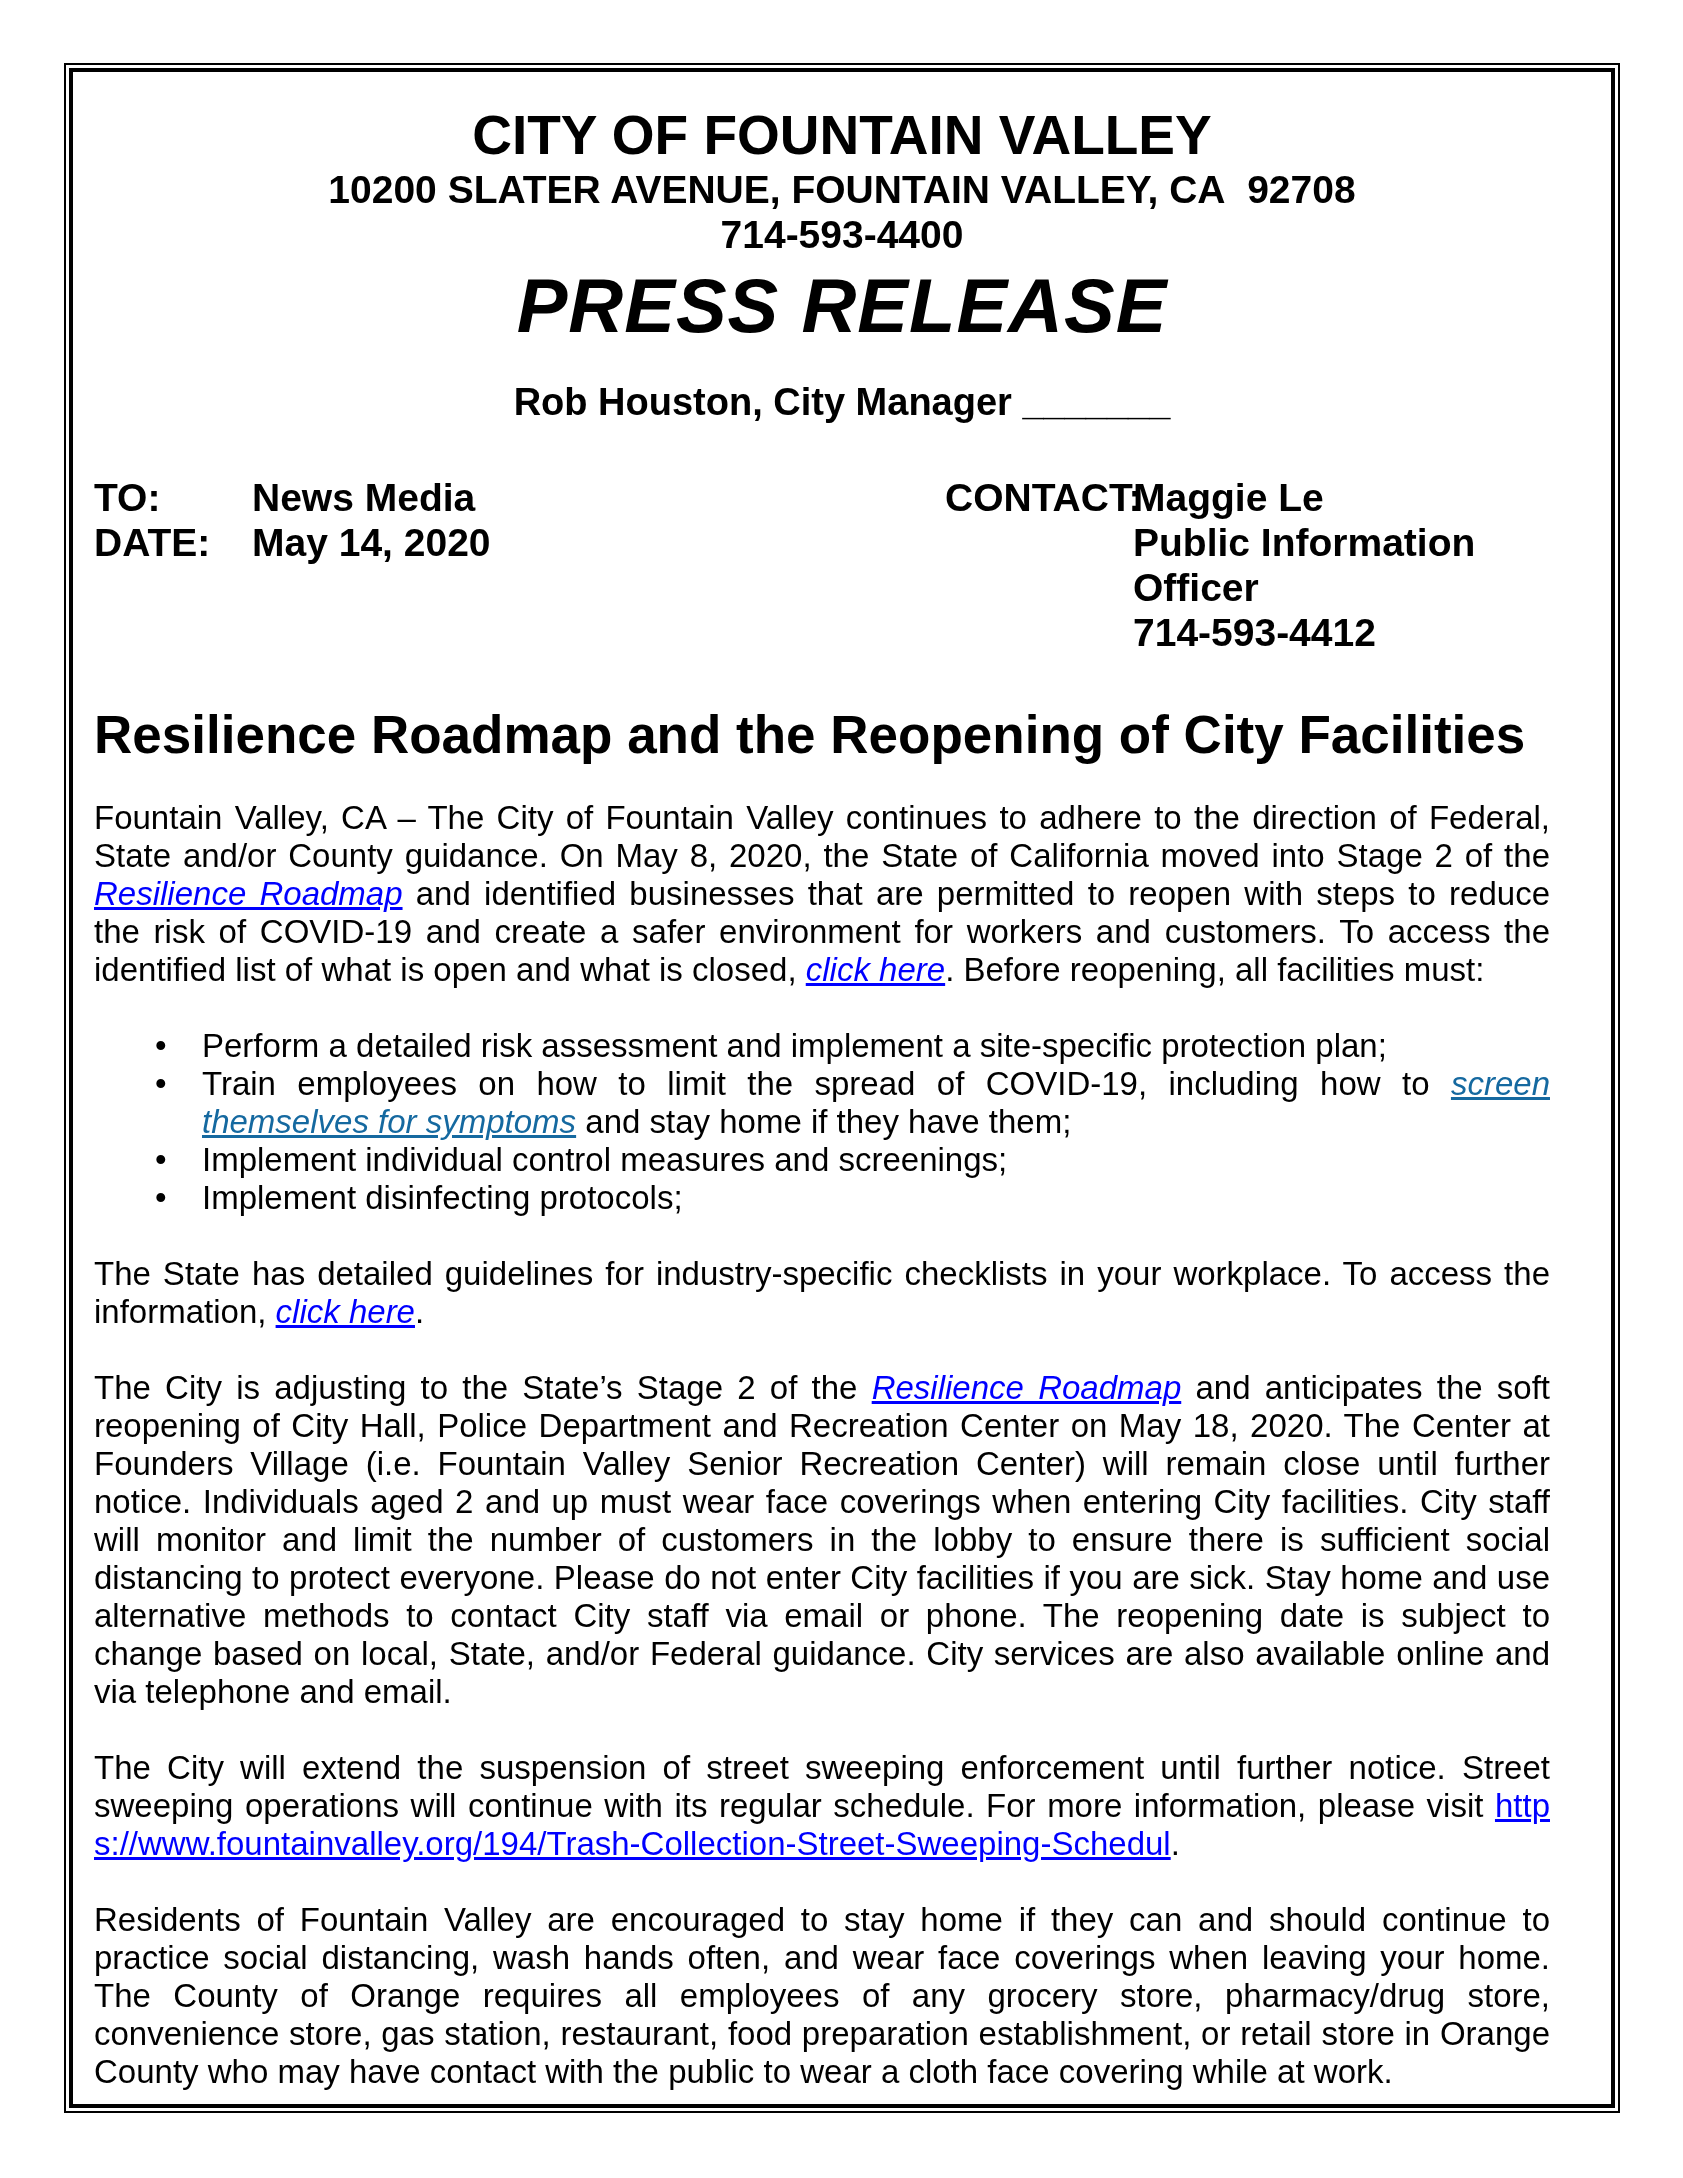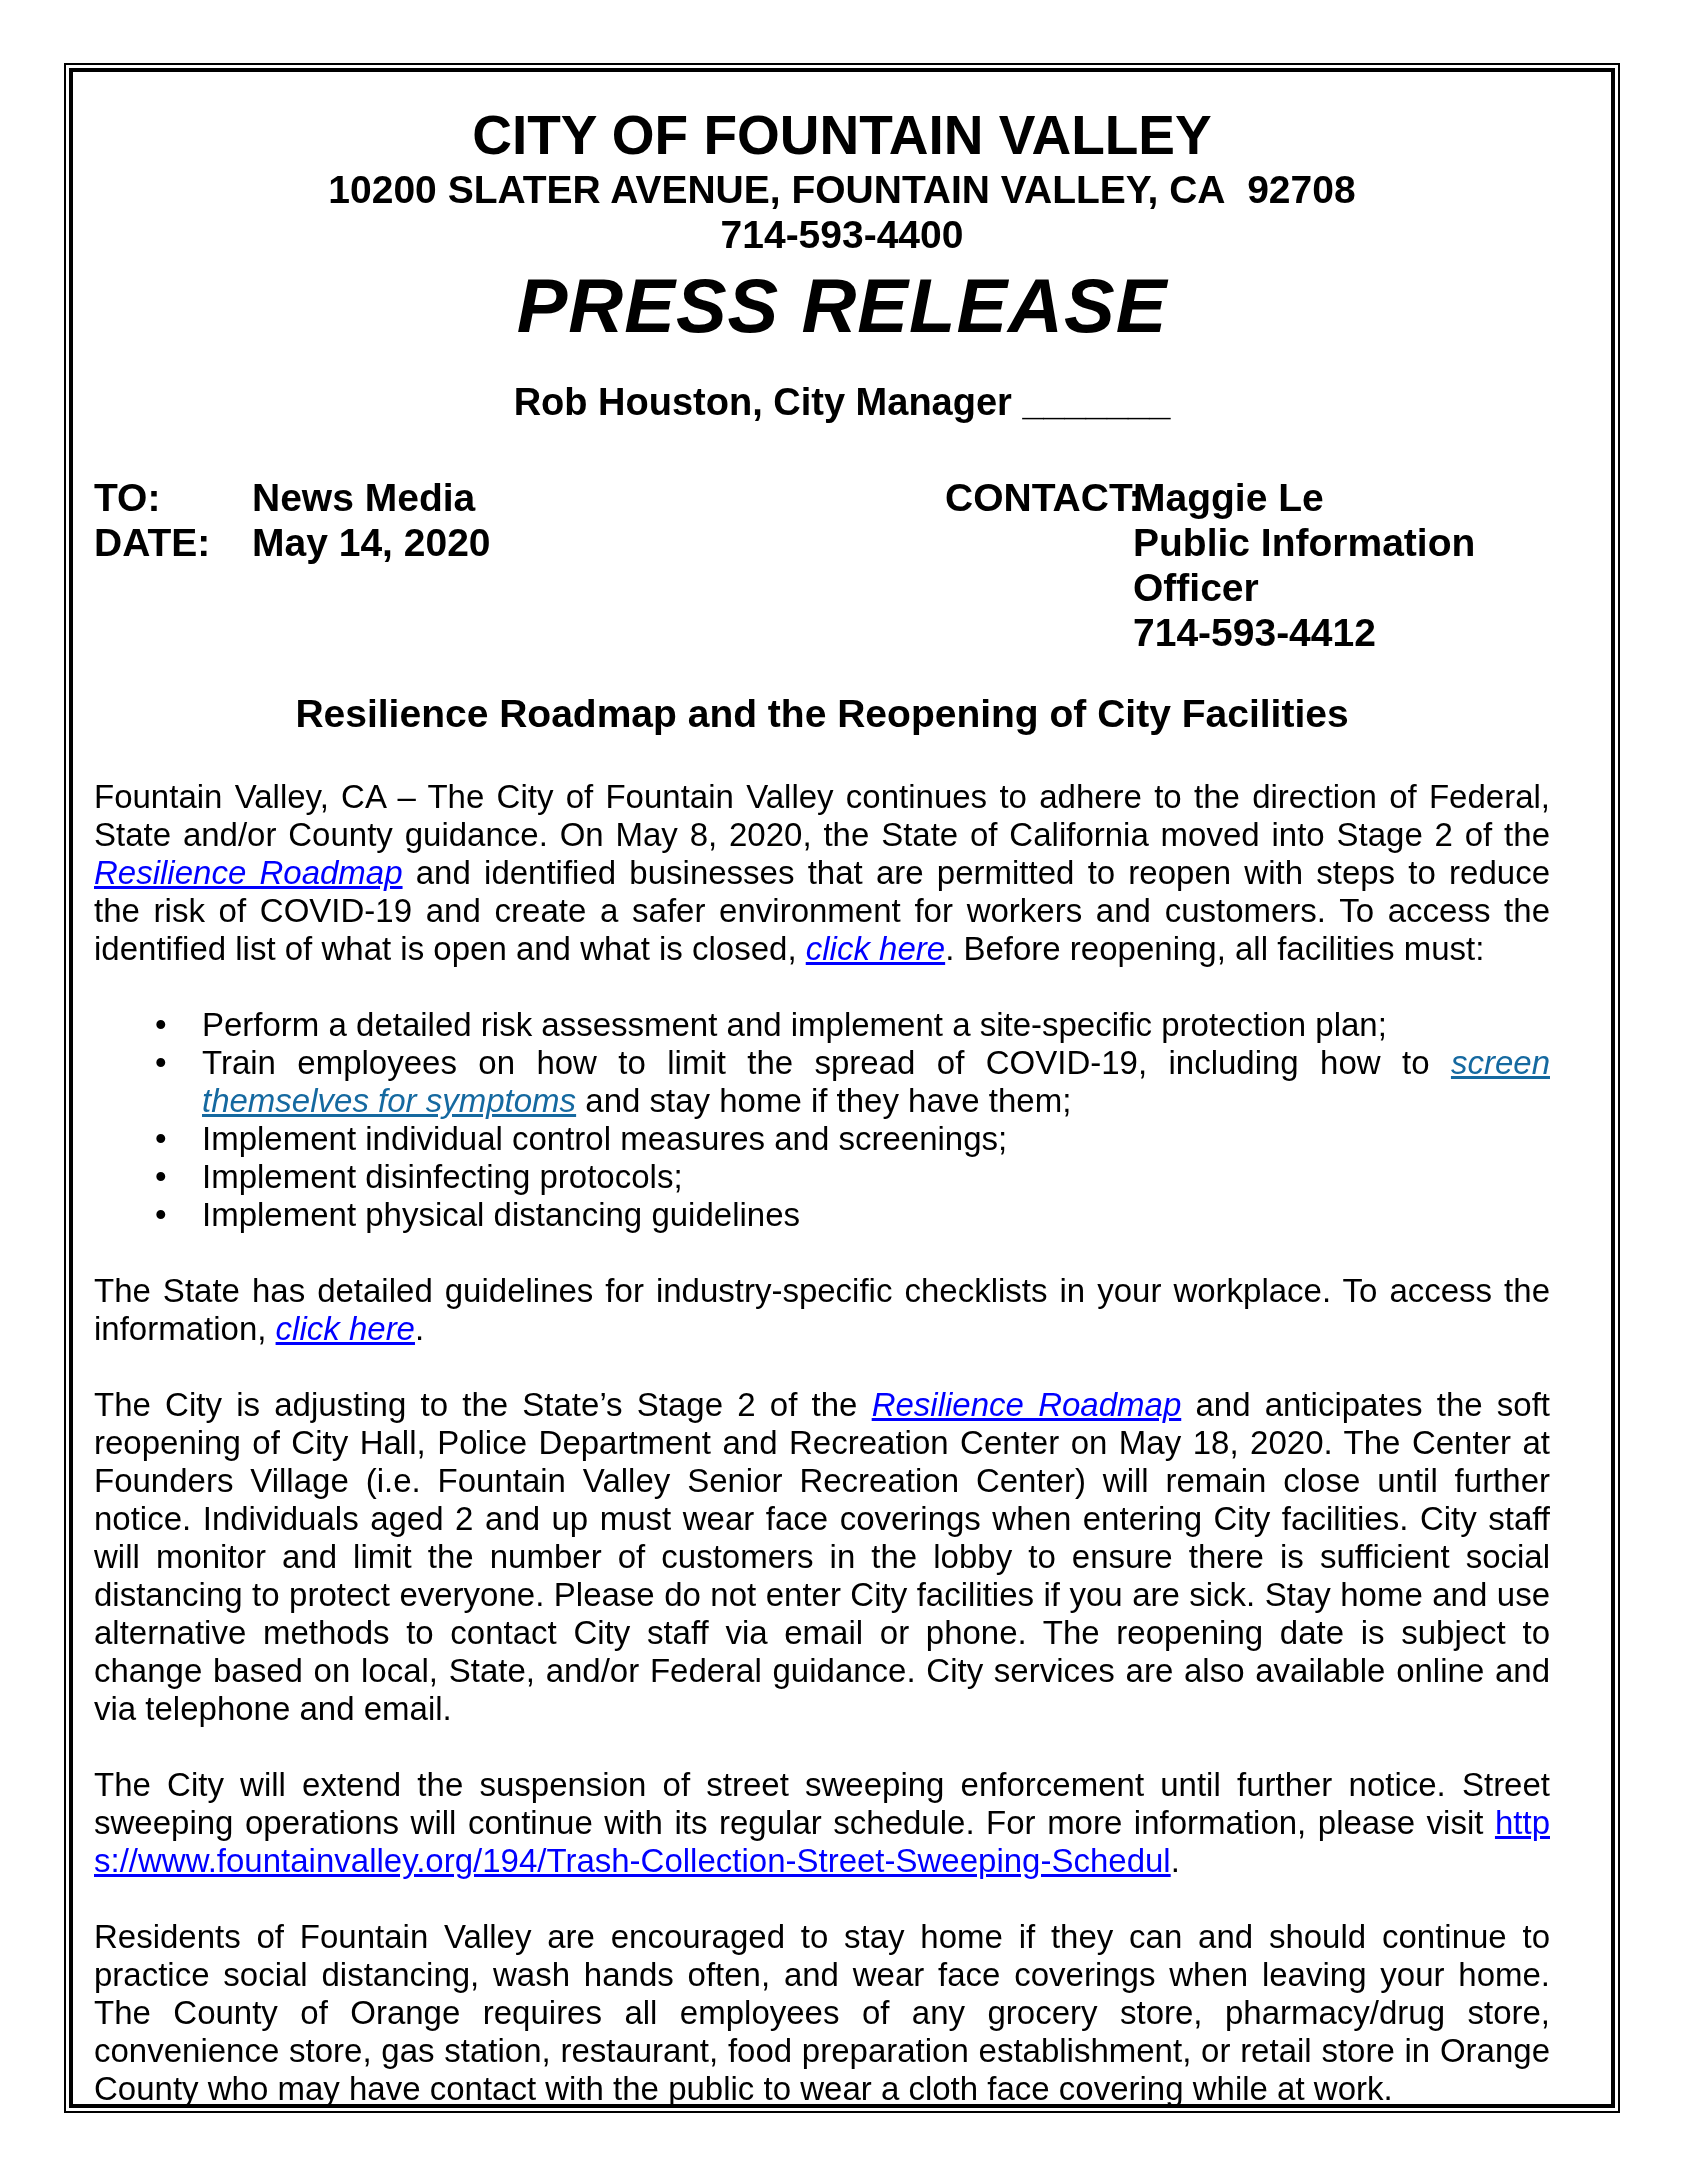--- a/index.html
+++ b/index.html
@@ -36,23 +36,23 @@
 
   
   .meta { display: flex; margin-top: 50px; font-size: 39px; line-height: 45px; font-weight: bold; }
   .meta-left { flex: 0 0 851px; }
   .meta-label { display: inline-block; width: 158px; }
   .contact-label { display: inline-block; width: 188px; }
   .meta-right .indent { padding-left: 188px; }
 
   
   .article-heading {
-    text-align: center; font-weight: bold;
-    font-size: 39px; line-height: 45px;
-    margin-top: 36px;
+    text-align: left; font-weight: bold;
+    font-size: 53px; line-height: 45px;
+    margin-top: 57px;
   }
   .para {
     font-size: 33px; line-height: 38px;
     text-align: justify;
     margin: 38px 0 0 0;
   }
   .para:first-of-type { margin-top: 42px; }
   ul.bullets {
     list-style: none;
     margin: 38px 0 0 0; padding: 0;
@@ -112,21 +112,20 @@
 
         <div class="article-heading">Resilience Roadmap and the Reopening of City Facilities</div>
 
         <div id="blocks">
             <p class="para"><span>Fountain Valley, CA – The City of Fountain Valley continues to adhere to the direction of Federal, State and/or County guidance. On May 8, 2020, the State of California moved into Stage 2 of the </span><a class="link inline">Resilience Roadmap</a><span> and identified businesses that are permitted to reopen with steps to reduce the risk of COVID-19 and create a safer environment for workers and customers. To access the identified list of what is open and what is closed, </span><a class="link inline">click here</a><span>. Before reopening, all facilities must:</span></p>
             <ul class="bullets">
               <li><span>Perform a detailed risk assessment and implement a site-specific protection plan;</span></li>
               <li><span>Train employees on how to limit the spread of COVID-19, including how to </span><a class="link alt inline">screen themselves for symptoms</a><span> and stay home if they have them;</span></li>
               <li><span>Implement individual control measures and screenings;</span></li>
               <li><span>Implement disinfecting protocols;</span></li>
-              <li><span>Implement physical distancing guidelines</span></li>
             </ul>
             <p class="para"><span>The State has detailed guidelines for industry-specific checklists in your workplace. To access the information, </span><a class="link inline">click here</a><span>.</span></p>
             <p class="para"><span>The City is adjusting to the State’s Stage 2 of the </span><a class="link inline">Resilience Roadmap</a><span> and anticipates the soft reopening of City Hall, Police Department and Recreation Center on May 18, 2020. The Center at Founders Village (i.e. Fountain Valley Senior Recreation Center) will remain close until further notice. Individuals aged 2 and up must wear face coverings when entering City facilities. City staff will monitor and limit the number of customers in the lobby to ensure there is sufficient social distancing to protect everyone. Please do not enter City facilities if you are sick. Stay home and use alternative methods to contact City staff via email or phone. The reopening date is subject to change based on local, State, and/or Federal guidance. City services are also available online and via telephone and email.</span></p>
             <p class="para"><span>The City will extend the suspension of street sweeping enforcement until further notice. Street sweeping operations will continue with its regular schedule. For more information, please visit </span><a class="link">https://www.fountainvalley.org/194/Trash-Collection-Street-Sweeping-Schedul</a><span>.</span></p>
             <p class="para"><span>Residents of Fountain Valley are encouraged to stay home if they can and should continue to practice social distancing, wash hands often, and wear face coverings when leaving your home. The County of Orange requires all employees of any grocery store, pharmacy/drug store, convenience store, gas station, restaurant, food preparation establishment, or retail store in Orange County who may have contact with the public to wear a cloth face covering while at work.</span></p>
           </div>
 
       </div>
     </div>
   </div>

